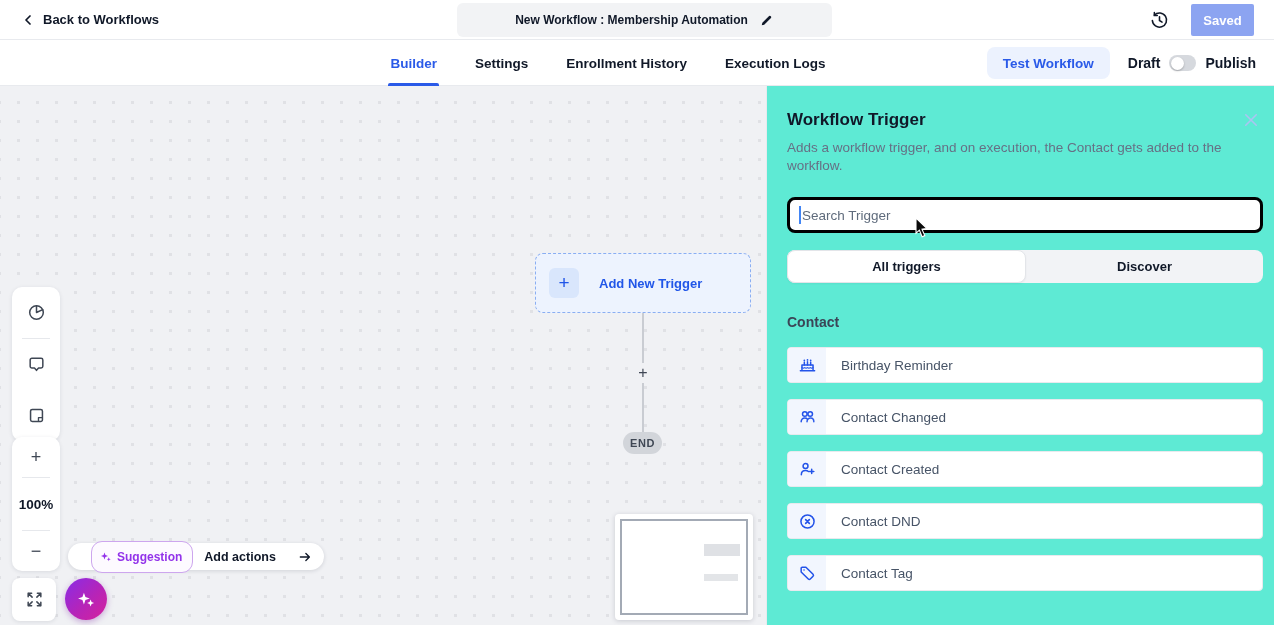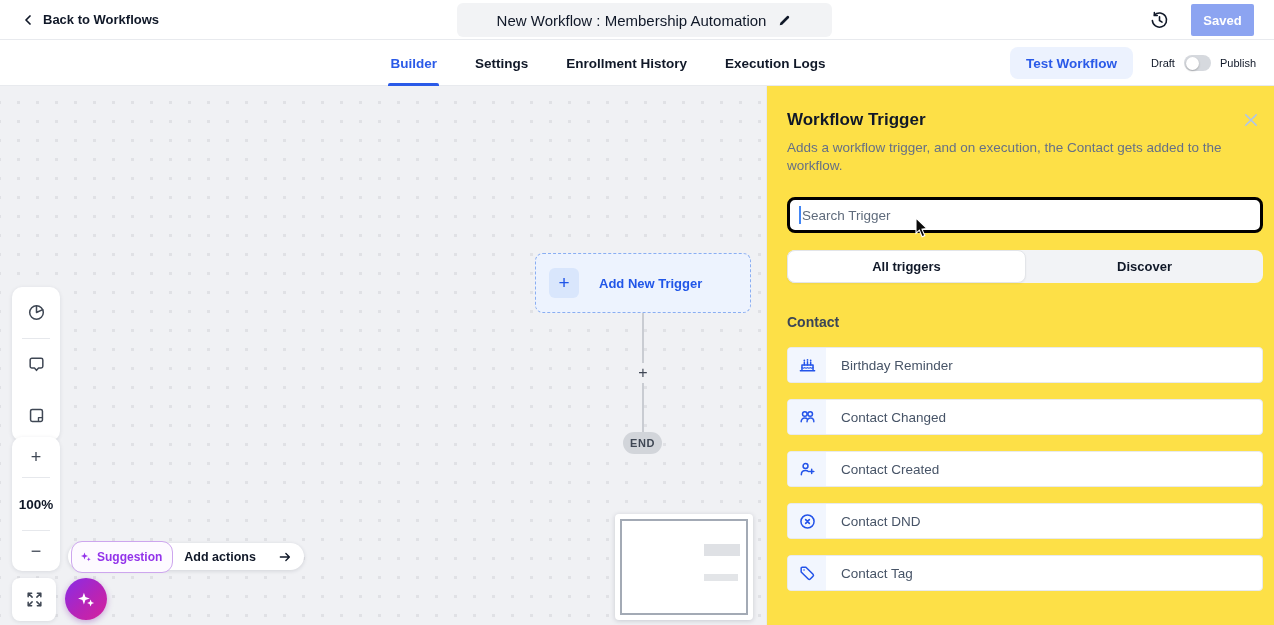--- a/index.html
+++ b/index.html
@@ -8,42 +8,42 @@
   .app { position:relative; width:1274px; height:625px; }
 
   
   .header { position:absolute; top:0; left:0; right:0; height:40px; background:#fff;
     border-bottom:1px solid #e8eaee; display:flex; align-items:center; z-index:5; }
   .back { display:flex; align-items:center; gap:7px; margin-left:20px; cursor:pointer; }
   .back svg { width:16px; height:16px; stroke:#101828; }
   .back-label { font-size:13px; font-weight:700; }
   .title-pill { position:absolute; left:457px; top:3px; width:375px; height:34px; background:#f2f3f5;
     border-radius:6px; display:flex; align-items:center; justify-content:center; gap:12px; }
-  .title-text { font-size:15px; font-weight:400; }
+  .title-text { font-size:12px; font-weight:700; }
   .title-pill svg { width:14px; height:14px; }
   .header-right { position:absolute; right:20px; top:0; height:40px; display:flex; align-items:center; gap:22px; }
   .history-btn svg { width:19px; height:19px; display:block; cursor:pointer; }
   .saved-btn { width:63px; height:32px; background:#8ca4f1; color:#fff; border:none; border-radius:2px;
     font-size:13px; font-weight:600; font-family:inherit; }
 
   
   .tabbar { position:absolute; top:40px; left:0; right:0; height:46px; background:#fff;
     border-bottom:1px solid #e8eaee; z-index:4; }
   .tabs { position:absolute; left:0; right:0; top:0; height:46px; display:flex; gap:38px;
     align-items:center; justify-content:center; padding-right:58px; }
   .tab { font-size:13.5px; font-weight:600; color:#101828; height:46px; display:flex; align-items:center;
     position:relative; cursor:pointer; }
   .tab.active { color:#2a5ae8; }
   .tab.active::after { content:""; position:absolute; left:-2px; right:-2px; bottom:0; height:3px;
     background:#2a5ae8; border-radius:2px 2px 0 0; }
   .tabbar-right { position:absolute; right:18px; top:0; height:46px; display:flex; align-items:center; gap:18px; }
   .test-btn { height:32px; padding:0 16px; background:#ecf2fe; color:#2a5ae8; border:none; border-radius:8px;
     font-size:13.5px; font-weight:600; font-family:inherit; }
   .pub-group { display:flex; align-items:center; gap:9px; }
-  .pub-label { font-size:11px; font-weight:400; }
+  .pub-label { font-size:14px; font-weight:700; }
   .toggle { width:27px; height:16px; background:#d6d9de; border-radius:9px; position:relative; cursor:pointer; }
   .toggle-knob { position:absolute; left:2px; top:1.5px; width:13px; height:13px; background:#fff;
     border-radius:50%; box-shadow:0 1px 2px rgba(0,0,0,.25); }
 
   
   .canvas { position:absolute; top:86px; left:0; width:766px; bottom:0; background:#f0f1f4;
     background-image:radial-gradient(circle, #e0e1e5 1.7px, transparent 1.8px);
     background-size:19px 19px; background-position:9px 7px; overflow:hidden; }
 
   .trigger-node { position:absolute; left:535px; top:167px; width:216px; height:60px; background:#edf3fe;
@@ -70,40 +70,40 @@
   .card-zoom { top:351px; }
   .zoom-plus, .zoom-minus { height:40px; font-size:18px; font-weight:400; color:#3f4754; }
   .zoom-level { height:52px; display:flex; align-items:center; justify-content:center; font-size:13.5px;
     font-weight:600; color:#101828; }
   .card-expand { top:492px; width:44px; height:43px; border-radius:8px; justify-content:center; }
   .card-expand .tbtn { height:43px; width:44px; }
 
   .suggestion-wrap { position:absolute; left:68px; top:457px; height:27px; background:#fff; border-radius:14px;
     box-shadow:0 1px 4px rgba(20,30,50,.14); display:flex; align-items:center; padding:0 12px 0 3px; gap:11px; }
   .suggestion-pill { height:32px; border:1px solid #cda6ee; border-radius:11px; display:flex; align-items:center;
-    gap:5px; padding:0 10px 0 8px; color:#9333ea; font-size:12px; font-weight:600; background:#fdfaff; }
+    gap:5px; padding:0 10px 0 8px; color:#9333ea; font-size:12px; font-weight:600; background:#fdfaff;margin-left:20px; }
   .suggestion-pill svg { width:12px; height:12px; }
   .add-actions { display:flex; align-items:center; gap:22px; font-size:12.5px; font-weight:700; color:#101828;
     cursor:pointer; }
   .add-actions svg { width:14px; height:14px; }
 
   .fab { position:absolute; left:65px; top:492px; width:42px; height:42px; border-radius:50%;
     background:linear-gradient(135deg,#8f2be0 8%,#b624b8 55%,#d6219c 100%);
     display:flex; align-items:center; justify-content:center; cursor:pointer;
     box-shadow:0 2px 6px rgba(120,30,160,.35); }
   .fab svg { width:20px; height:20px; }
 
   .minimap { position:absolute; left:615px; top:428px; width:138px; height:106px; background:#fff;
     border-radius:4px; box-shadow:0 1px 5px rgba(20,30,50,.18); padding:5px; }
   .minimap-view { width:100%; height:100%; border:2px solid #a3aab5; background:#fff; position:relative; }
   .mm-bar1 { position:absolute; right:6px; top:23px; width:36px; height:12px; background:#dfe1e5; }
   .mm-bar2 { position:absolute; right:8px; top:53px; width:34px; height:7px; background:#e3e5e8; }
 
   
-  .panel { position:absolute; top:86px; left:766px; right:0; bottom:0; background:#fde047;
+  .panel { position:absolute; top:86px; left:766px; right:0; bottom:0; background:#5eead4;
     border-left:1px solid #e8eaee; padding:24px 12px 12px 20px; }
   .panel-head { position:relative; padding-right:30px; }
   .panel-title { font-size:17px; font-weight:700; color:#101828; }
   .panel-close { position:absolute; right:2px; top:1px; width:18px; height:18px; color:#abc4f1; cursor:pointer; }
   .panel-close svg { width:18px; height:18px; }
   .panel-desc { margin-top:9px; font-size:13.5px; line-height:1.35; color:#667085; max-width:440px; }
 
   .search-box { position:relative; margin-top:22px; width:476px; height:36px; }
   .search-input { width:100%; height:100%; border:3px solid #000000; border-radius:8px; padding:0 12px;
     font-size:13.5px; font-family:inherit; color:#101828; outline:none; background:#fff; }

